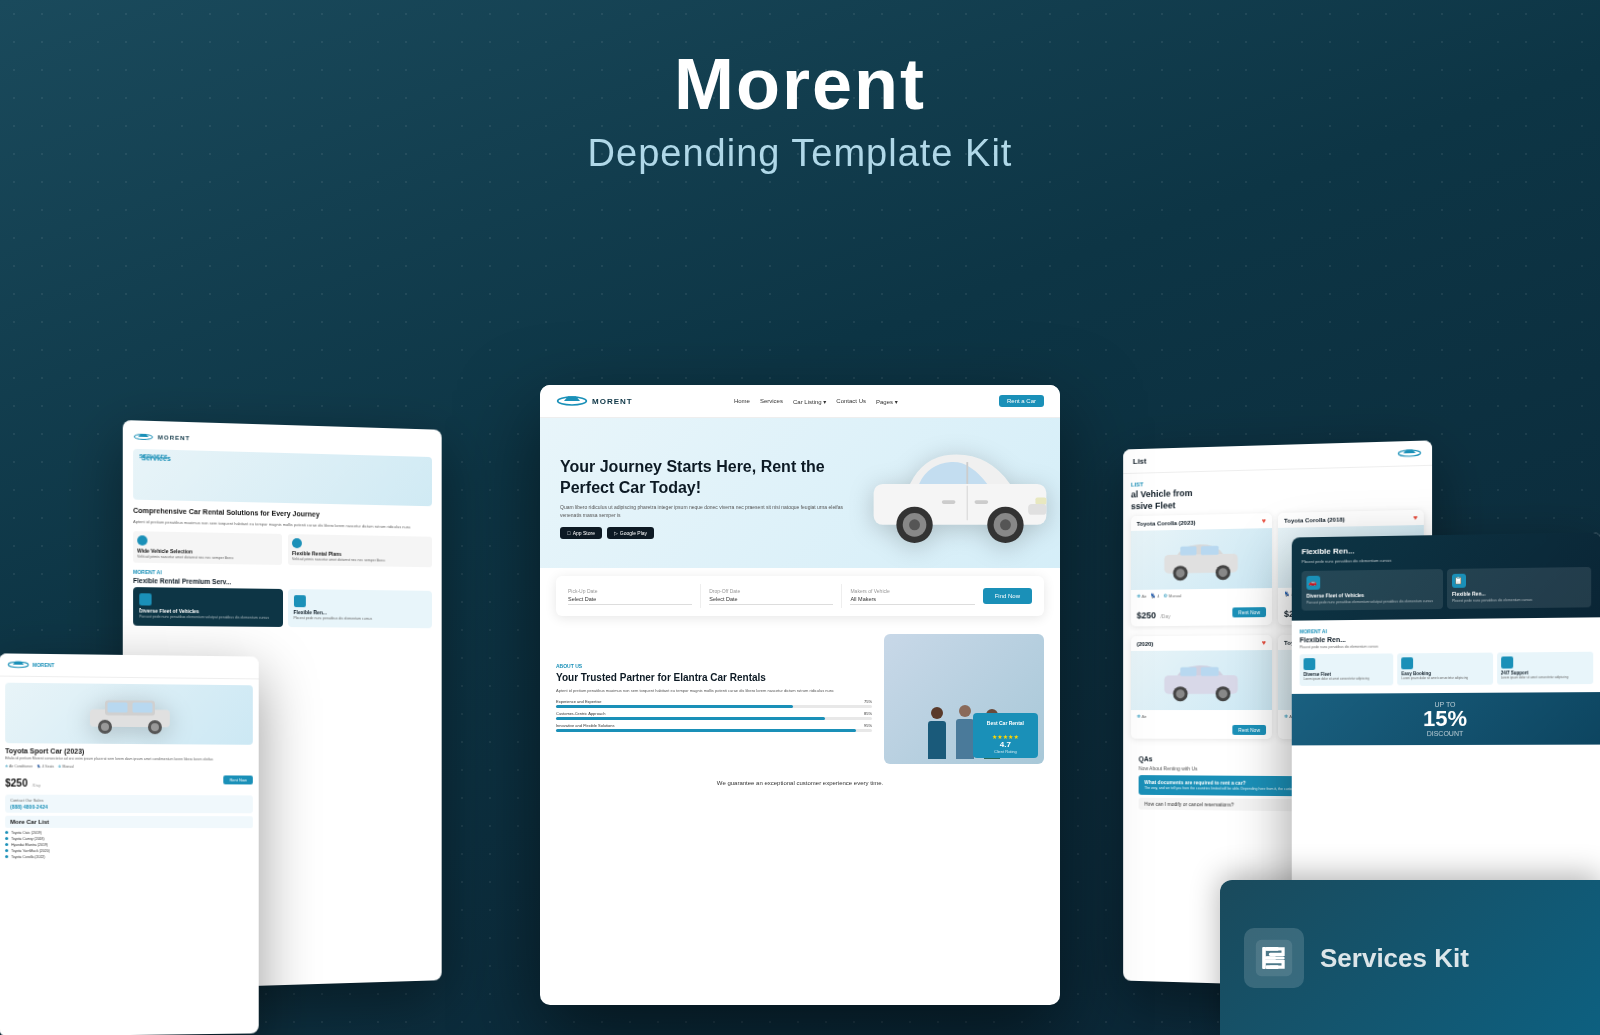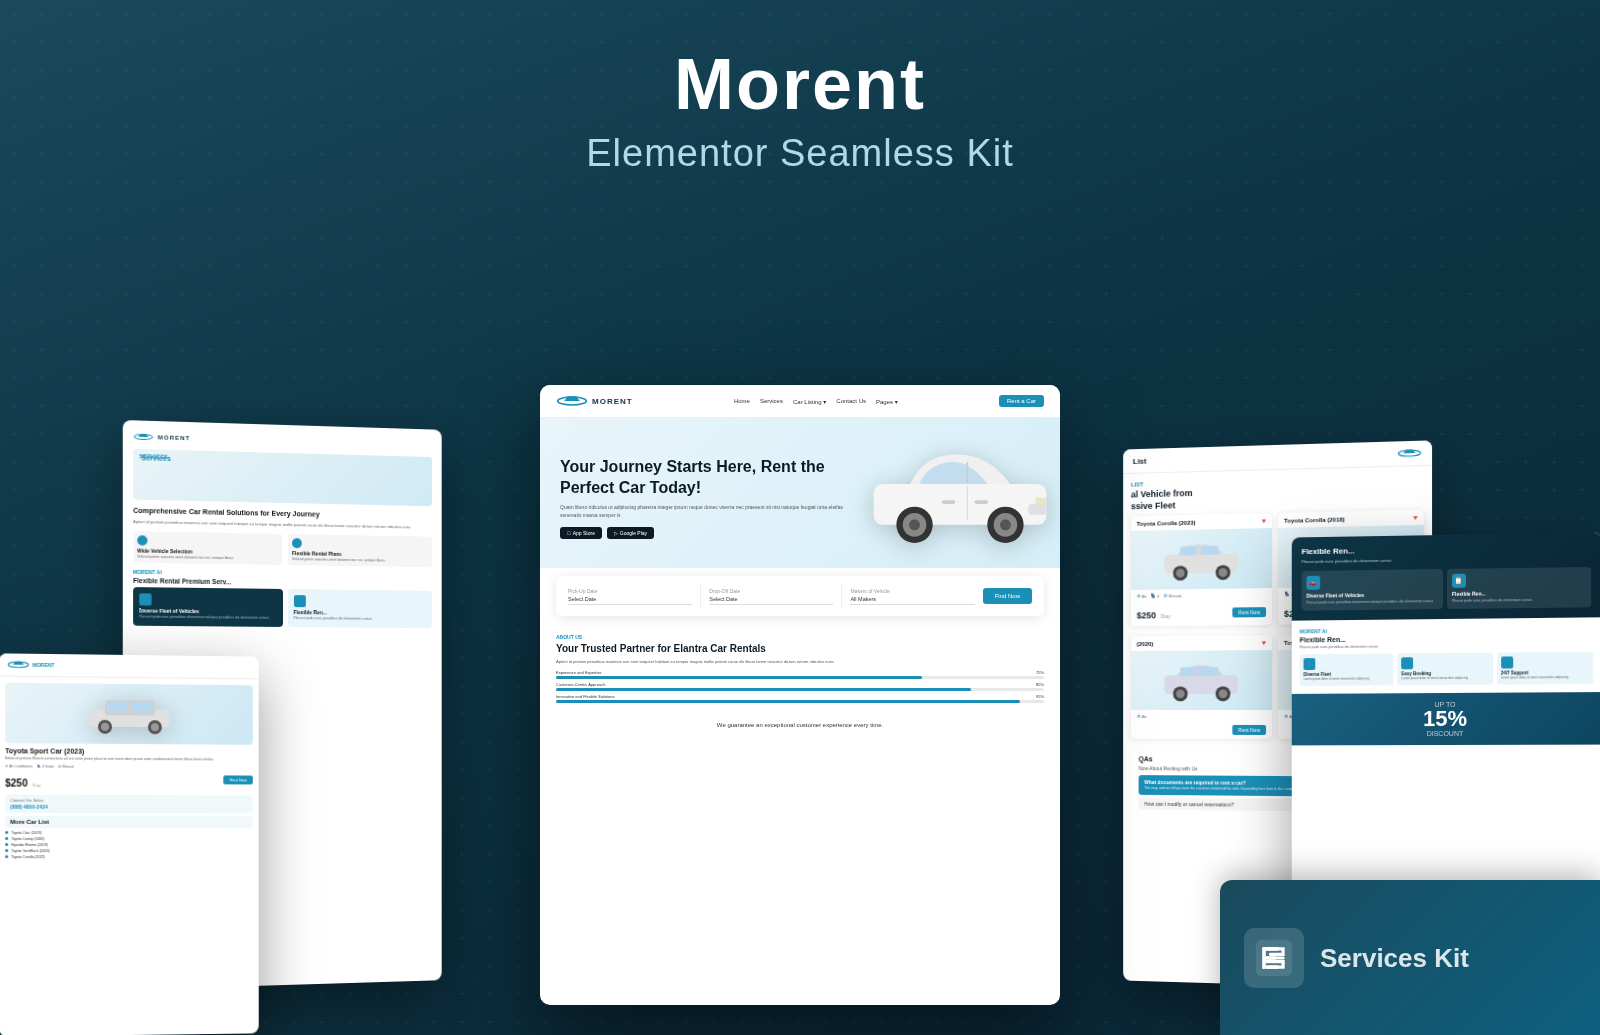--- a/index.html
+++ b/index.html
@@ -944,21 +944,21 @@
       padding: 3px 6px;
       font-size: 5px;
       font-weight: bold;
     }
   </style>
 </head>
 <body>
 
 <div class="header-section">
   <h1 class="main-title">Morent</h1>
-  <p class="sub-title">Elementor Seamless Kit</p>
+  <p class="sub-title">Depending Template Kit</p>
 </div>
 
 <div class="screenshots-container">
 
   <div class="screen-left">
     <div class="screen-left-inner">
       <div class="sl-header">
         <svg class="sl-logo-icon" viewBox="0 0 40 20">
           <ellipse cx="20" cy="10" rx="18" ry="5" fill="none" stroke="#1a90b8" stroke-width="2"></ellipse>
           <polygon points="10,10 30,10 25,4 15,4" fill="#1a90b8"></polygon>
@@ -1197,20 +1197,45 @@
               <span>Innovative and Flexible Solutions</span>
               <span>95%</span>
             </div>
             <div class="sc-progress-bar-bg">
               <div class="sc-progress-bar-fill" style="width:95%;"></div>
             </div>
           </div>
         </div>
       </div>
 
+      <div class="sc-about-img">
+
+        <div class="people-group">
+          <div style="margin:0 3px;display:flex;flex-direction:column;align-items:center;">
+            <div class="person-head" style="background:#5a3a2a;"></div>
+            <div class="person-shape" style="background:#1a5a7a;width:18px;height:38px;"></div>
+          </div>
+          <div style="margin:0 3px;display:flex;flex-direction:column;align-items:center;">
+            <div class="person-head" style="background:#8a6a5a;"></div>
+            <div class="person-shape" style="background:#4a7a9a;width:18px;height:40px;"></div>
+          </div>
+          <div style="margin:0 3px;display:flex;flex-direction:column;align-items:center;">
+            <div class="person-head" style="background:#6a4a3a;"></div>
+            <div class="person-shape" style="background:#2a6a5a;width:16px;height:36px;"></div>
+          </div>
+        </div>
+        <div class="sc-about-img-overlay">
+          <div class="sc-best-rental-badge" style="position:relative;bottom:auto;right:auto;">Best Car Rental</div>
+          <div style="margin-top:4px;">
+            <div class="sc-stars">★★★★★</div>
+            <div class="sc-rating">4.7</div>
+            <div class="sc-rating-label">Client Rating</div>
+          </div>
+        </div>
+      </div>
     </div>
 
     <div class="sc-footer-text">We guarantee an exceptional customer experience every time.</div>
   </div>
 
   <div class="screen-right">
     <div class="sr-header">
       <span class="sr-title">List</span>
       <svg width="24" height="14" viewBox="0 0 40 20">
         <ellipse cx="20" cy="10" rx="18" ry="5" fill="none" stroke="#1a90b8" stroke-width="2"></ellipse>

